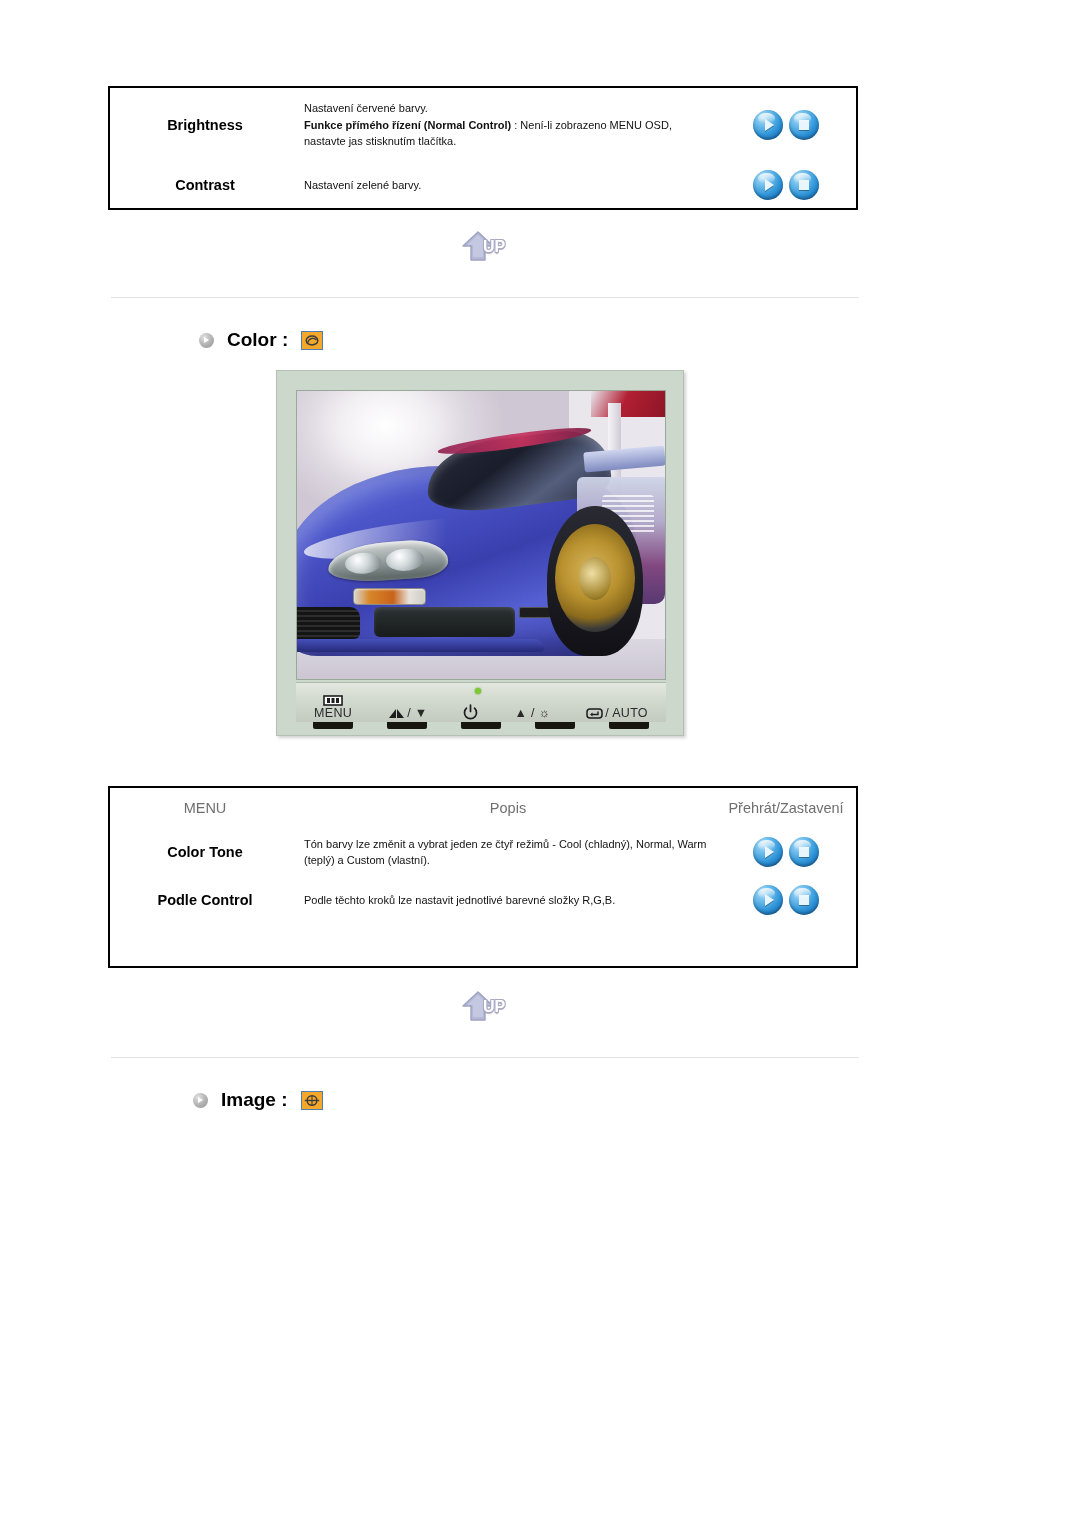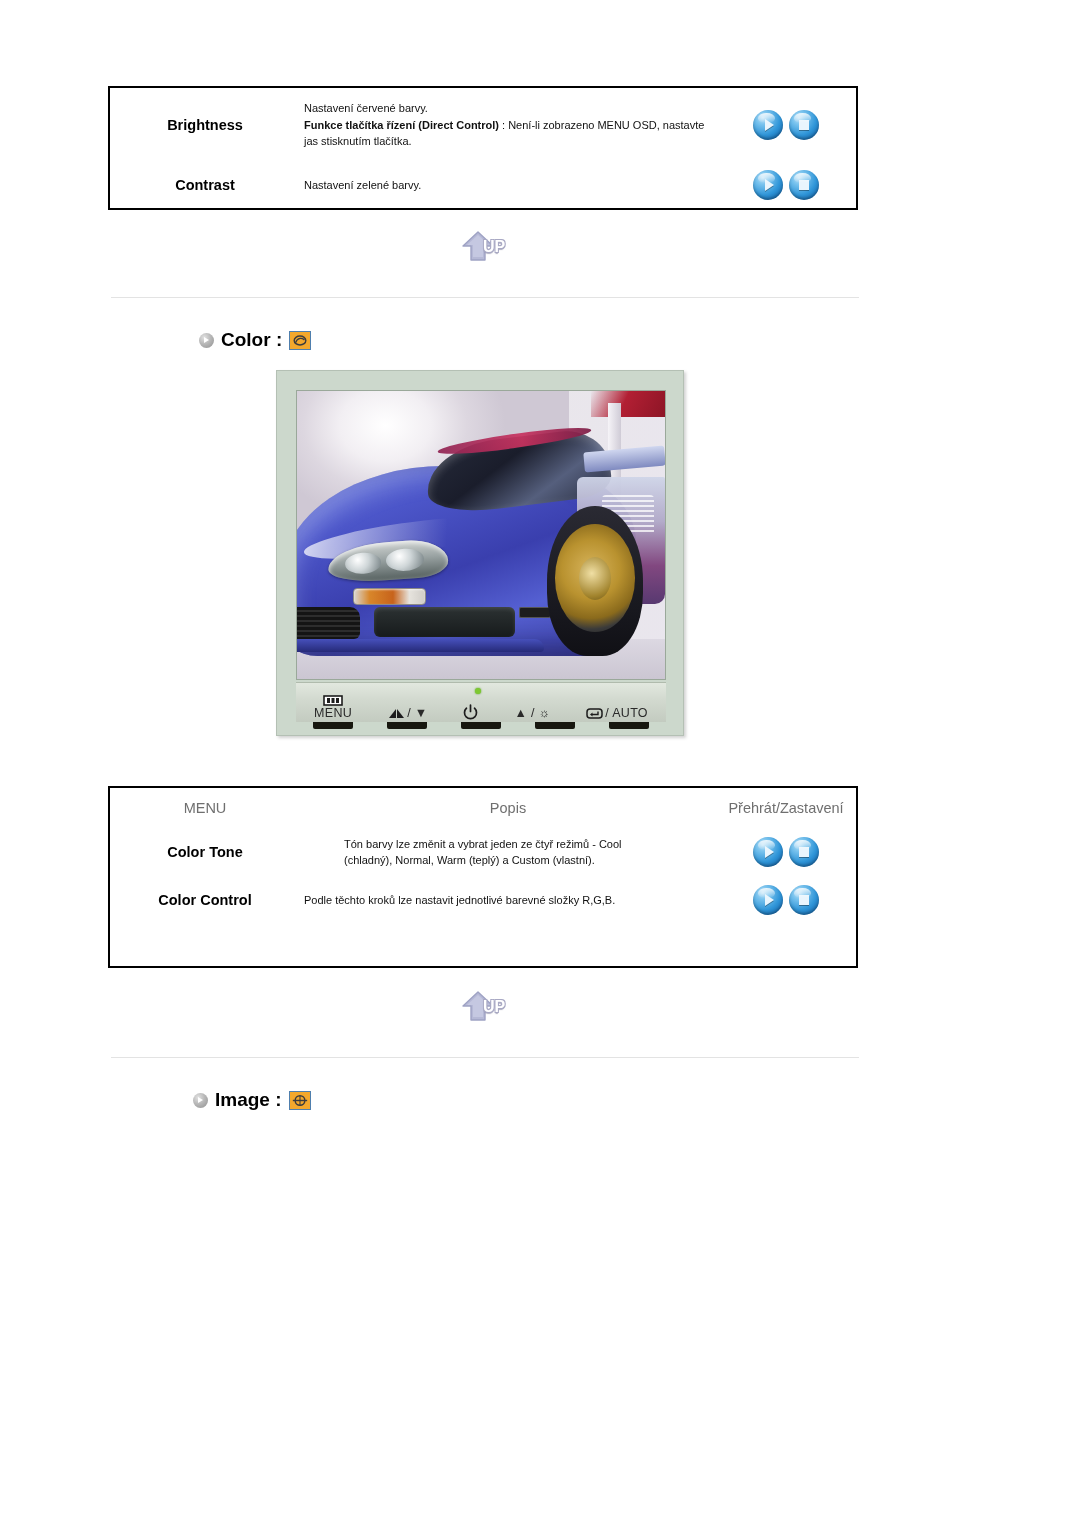--- a/index.html
+++ b/index.html
@@ -135,21 +135,21 @@
       -1px  1px 0 #a9a9c4,  1px  1px 0 #a9a9c4,
        0    2px 1px rgba(120,120,150,.6);
     font-family: "Liberation Sans", sans-serif;
   }
 
   
   .section-head {
     position: absolute;
     display: flex;
     align-items: center;
-    gap: 7px;
+    gap: 13px;
     font-size: 19px;
     font-weight: bold;
     color: #000;
   }
   .bullet-icon {
     width: 15px; height: 15px;
     border-radius: 50%;
     background: radial-gradient(circle at 35% 30%, #e2e2e2 0%, #b8b8b8 45%, #8f8f8f 100%);
     position: relative;
     display: inline-block;
@@ -366,21 +366,21 @@
 </style>
 </head>
 <body>
 
 <div class="spec-table" style="left:108px; top:86px; width:750px; height:124px;">
 
   <div class="spec-row" style="height:74px;">
     <div class="col-menu">Brightness</div>
     <div class="col-desc">
       <span>Nastavení červené barvy.</span><br>
-      <b>Funkce tlačítka řízení (Direct Control)</b><span> : Není-li zobrazeno MENU OSD, nastavte jas stisknutím tlačítka.</span>
+      <b>Funkce přímého řízení (Normal Control)</b><span> : Není-li zobrazeno MENU OSD, nastavte jas stisknutím tlačítka.</span>
     </div>
     <div class="col-ctrl">
       <span class="orb">
           <span class="glyph">
             <span class="tri"></span>
           </span>
         </span>
       <span class="orb">
           <span class="glyph">
             <span class="sq"></span>
@@ -518,39 +518,39 @@
 </div>
 
 <div class="spec-table" style="left:108px; top:786px; width:750px; height:182px;">
 
   <div class="hdr-row">
     <div class="hdr-cell hdr-menu">MENU</div>
     <div class="hdr-cell hdr-desc">Popis</div>
     <div class="hdr-cell hdr-ctrl">Přehrát/Zastavení</div>
   </div>
 
-  <div class="spec-row" style="height:48px;gap:40px;">
+  <div class="spec-row" style="height:48px;">
     <div class="col-menu">Color Tone</div>
     <div class="col-desc">Tón barvy lze změnit a vybrat jeden ze čtyř režimů - Cool (chladný), Normal, Warm (teplý) a Custom (vlastní).</div>
     <div class="col-ctrl">
       <span class="orb">
           <span class="glyph">
             <span class="tri"></span>
           </span>
         </span>
       <span class="orb">
           <span class="glyph">
             <span class="sq"></span>
           </span>
         </span>
     </div>
   </div>
 
   <div class="spec-row" style="height:48px;">
-    <div class="col-menu">Color Control</div>
+    <div class="col-menu">Podle Control</div>
     <div class="col-desc">Podle těchto kroků lze nastavit jednotlivé barevné složky R,G,B.</div>
     <div class="col-ctrl">
       <span class="orb">
           <span class="glyph">
             <span class="tri"></span>
           </span>
         </span>
       <span class="orb">
           <span class="glyph">
             <span class="sq"></span>

